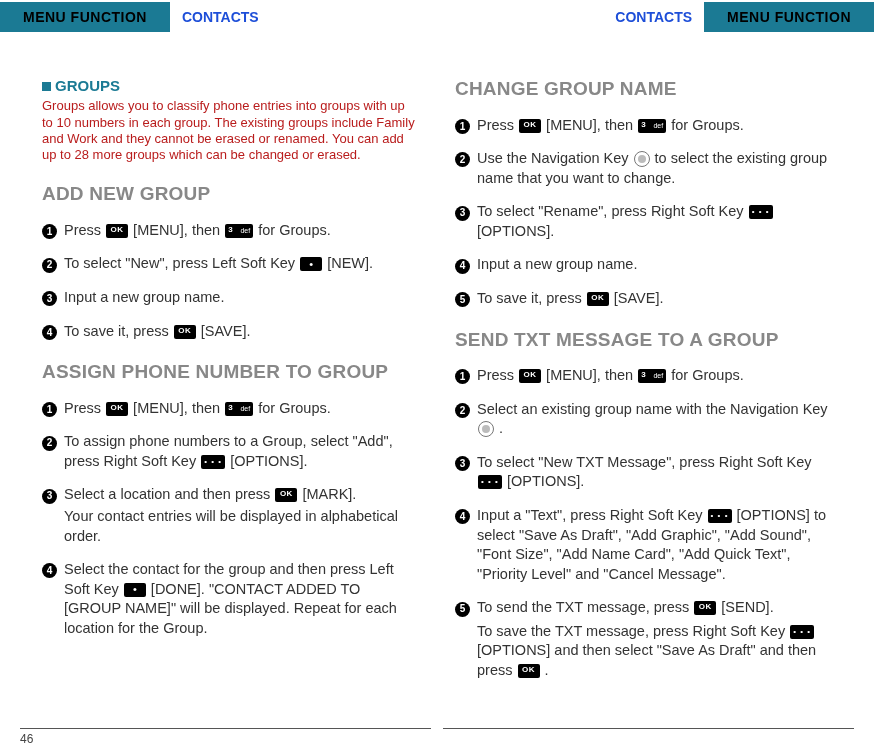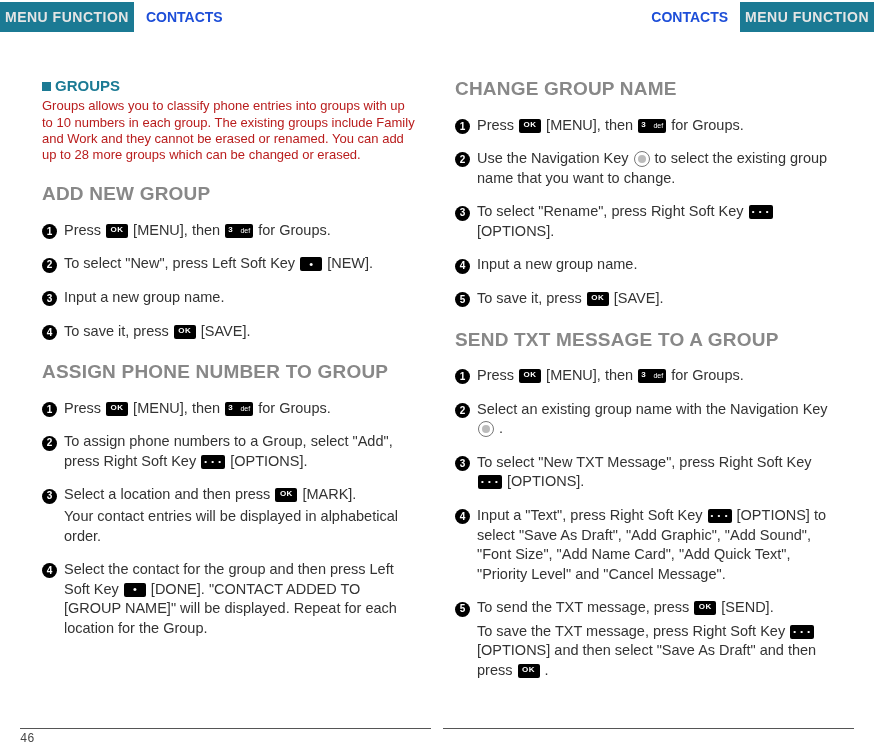--- a/index.html
+++ b/index.html
@@ -27,25 +27,25 @@
   .header-row {
     display: flex;
     align-items: center;
     margin-bottom: 42px;
     height: 34px;
   }
   .page.left .header-row { justify-content: flex-start; margin-left: -42px; }
   .page.right .header-row { justify-content: flex-end; margin-right: -42px; }
   .menu-tab {
     background: #1b7a94;
-    color: #e5e5e5;
+    color: #000000;
     font-weight: bold;
     font-size: 14px;
     letter-spacing: 0.5px;
-    padding: 6px 5px;
+    padding: 6px 23px;
   }
   .section-label {
     color: #1d4ed8;
     font-weight: bold;
     font-size: 14px;
     margin: 0 12px;
   }
   .section-title {
     color: #1b7a94;
     font-weight: 700;
@@ -155,21 +155,20 @@
   .icon-nav::after {
     content:""; position:absolute; top:3px; left:3px; right:3px; bottom:3px;
     border-radius:50%; background:#bbb;
   }
   .pagefoot {
     position: absolute;
     bottom: 8px;
     font-size: 12px;
     color: #444;
     width: calc(100% - 60px);
-    font-family: Liberation Mono, monospace;
   }
   .page.left .pagefoot { left: 20px; text-align: left; }
   .page.right .pagefoot { right: 20px; text-align: right; }
   .footrule {
     border: none;
     border-top: 1px solid #555;
     position: absolute;
     bottom: 26px;
     left: 20px; right: 20px;
   }

